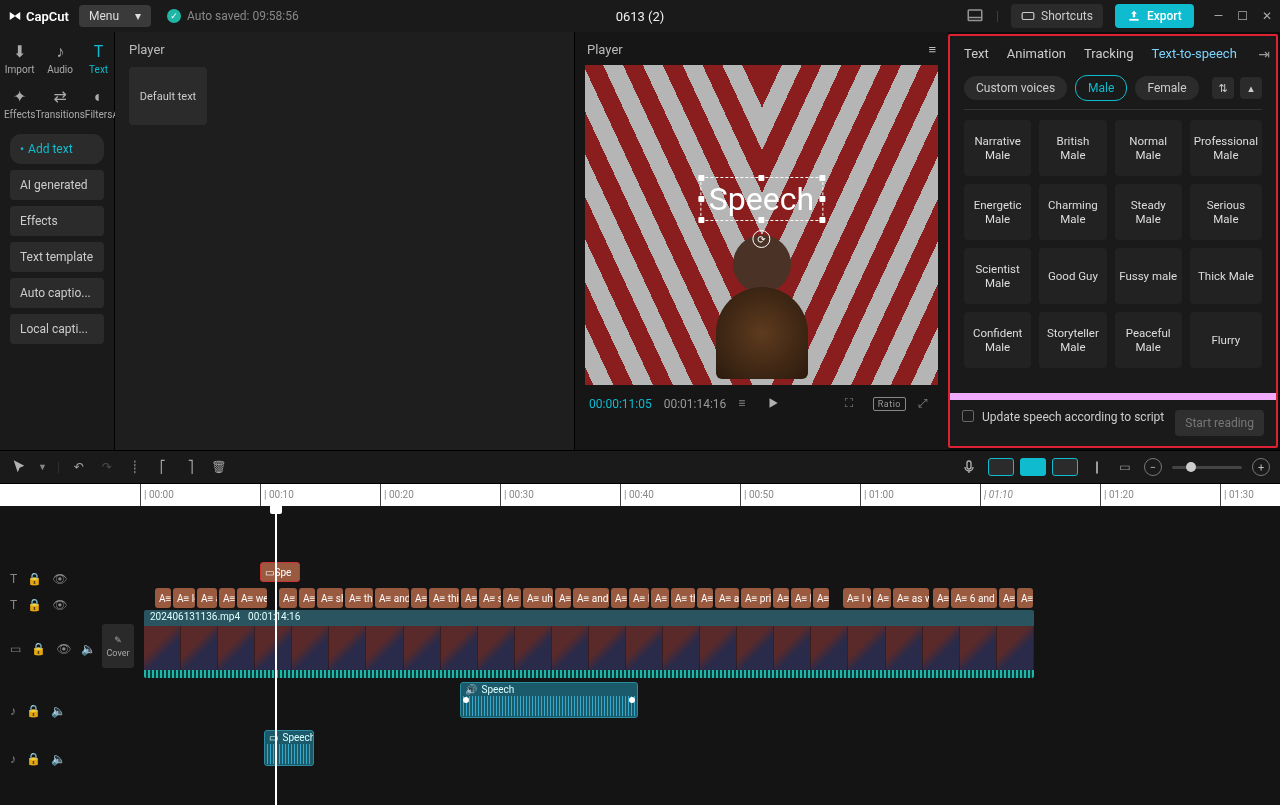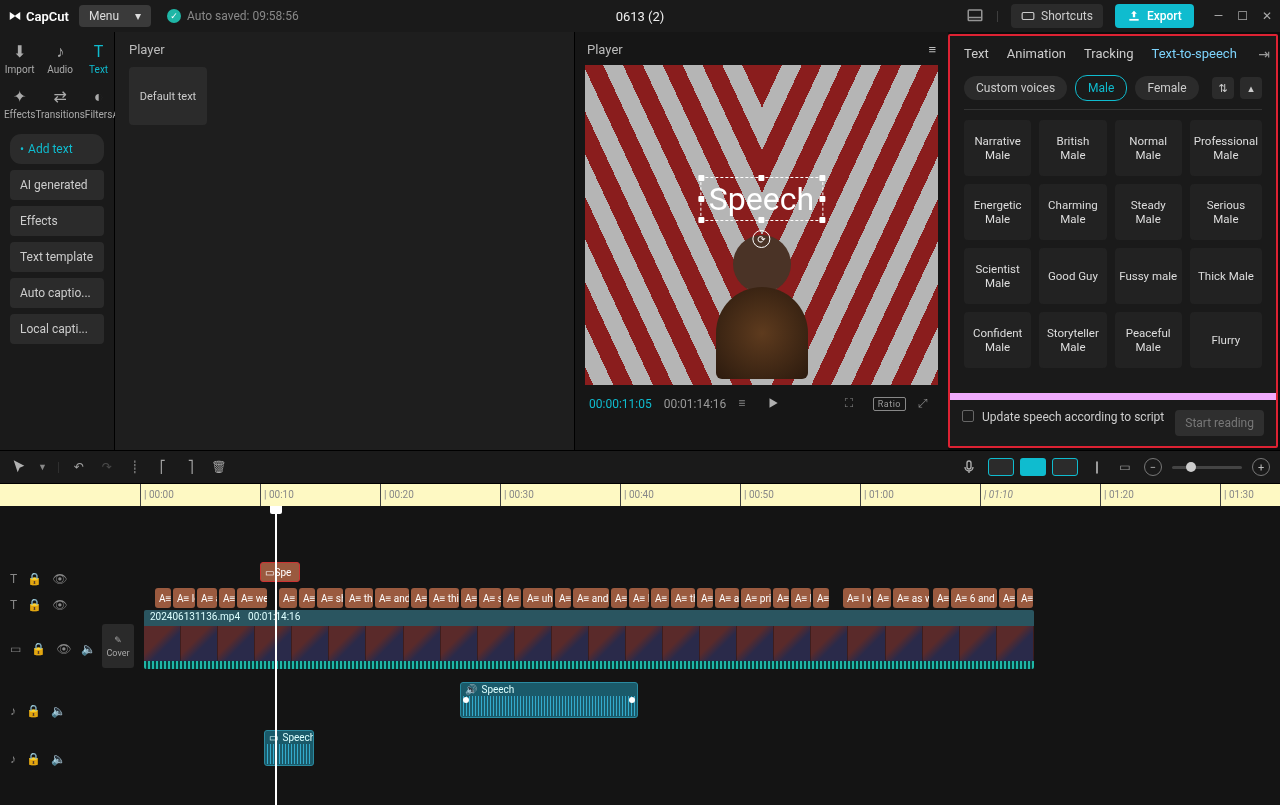--- a/index.html
+++ b/index.html
@@ -74,33 +74,33 @@
 .toolbar2 .group{display:flex;gap:10px;align-items:center;}
 .toolbar2 .spacer{flex:1;}
 .tb-btn{width:18px;height:18px;opacity:.85;cursor:pointer;display:flex;align-items:center;justify-content:center;}
 .tb-pill{display:flex;gap:6px;}
 .tb-pill .p{width:26px;height:18px;border-radius:3px;background:#0fbccf;cursor:pointer;}
 .tb-pill .p.off{background:#2b2b2b;border:1px solid #0fbccf;}
 .slider{width:70px;height:3px;background:#444;position:relative;border-radius:2px;}
 .slider .knob{position:absolute;left:20%;top:-4px;width:10px;height:10px;border-radius:50%;background:#ccc;}
 .zoom-circle{width:18px;height:18px;border:1px solid #777;border-radius:50%;display:flex;align-items:center;justify-content:center;font-size:11px;cursor:pointer;}
 
-.ruler{height:22px;background:#fef9c3;position:relative;font-size:10px;color:#888;}
+.ruler{height:22px;background:#ffffff;position:relative;font-size:10px;color:#888;}
 .ruler .tick{position:absolute;top:0;height:100%;border-left:1px solid #444;padding-left:3px;line-height:22px;}
 .playhead{position:absolute;top:0;bottom:0;width:2px;background:#fff;z-index:5;}
 .playhead::before{content:"";position:absolute;top:-2px;left:-5px;width:12px;height:10px;background:#fff;border-radius:2px;}
 
 .timeline{height:299px;background:#141414;position:relative;overflow:hidden;}
 .tl-row{position:absolute;left:0;right:0;height:30px;display:flex;align-items:center;}
 .tl-row .rh{width:100px;display:flex;align-items:center;gap:10px;padding-left:10px;color:#888;}
 .tl-content{position:absolute;left:140px;right:10px;top:0;bottom:0;}
 .clip{position:absolute;height:20px;border-radius:3px;font-size:10px;color:#fff;display:flex;align-items:center;padding:0 4px;overflow:hidden;white-space:nowrap;}
 .clip.text{background:#9a5a3f;}
 .clip.sel{border:1px solid #c33;background:#9a5a3f;}
-.video-clip{position:absolute;height:59px;border-radius:2px;overflow:hidden;display:flex;flex-direction:column;}
+.video-clip{position:absolute;height:68px;border-radius:2px;overflow:hidden;display:flex;flex-direction:column;}
 .video-clip .hdr{height:16px;background:#2a5560;color:#dff;font-size:10px;padding:1px 6px;display:flex;gap:8px;}
 .video-clip .thumbs{flex:1;display:flex;}
 .video-clip .th{flex:1;background:linear-gradient(135deg,#5a2a2a 40%,#2a2a4a 60%);border-right:1px solid rgba(0,0,0,.3);}
 .video-clip .wav{height:8px;background:repeating-linear-gradient(90deg,#1eb6a6 0 2px,#0a3a3a 2px 4px);}
 .cover-btn{position:absolute;width:32px;height:44px;background:#2a2a2a;border-radius:3px;display:flex;flex-direction:column;align-items:center;justify-content:center;gap:3px;color:#aaa;font-size:9px;}
 .audio-clip{position:absolute;height:36px;border-radius:3px;background:#1a5a6a;border:1px solid #2a8aa0;overflow:hidden;}
 .audio-clip .lbl{font-size:10px;color:#dff;padding:1px 4px;display:flex;align-items:center;gap:4px;}
 .audio-clip .wave{height:20px;background:repeating-linear-gradient(90deg,#3ac 0 1px,transparent 1px 3px);margin:0 2px;}
 .audio-clip .dot{position:absolute;width:6px;height:6px;background:#fff;border-radius:50%;top:50%;transform:translateY(-50%);}
 </style>

